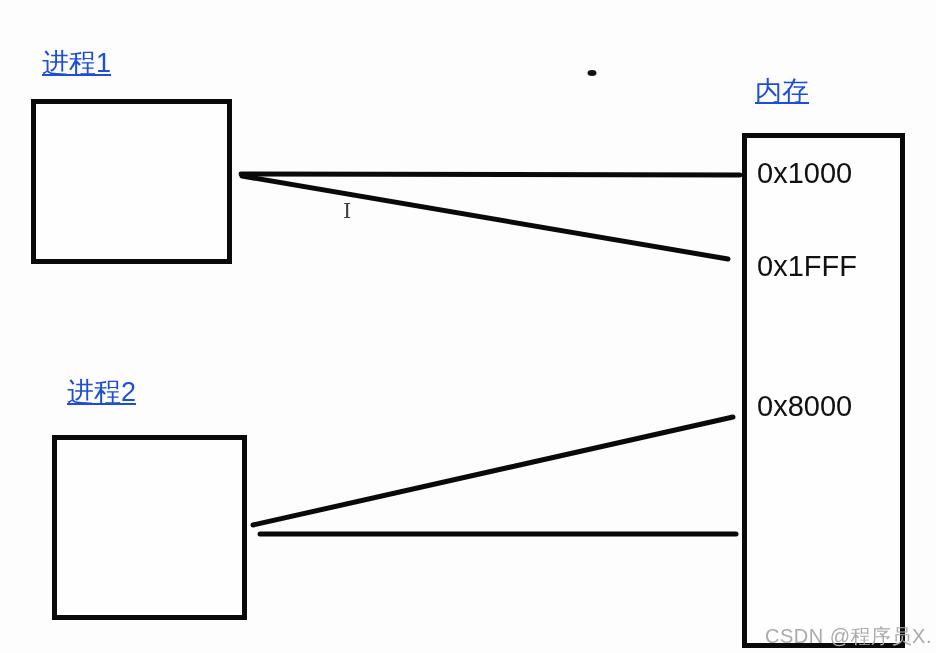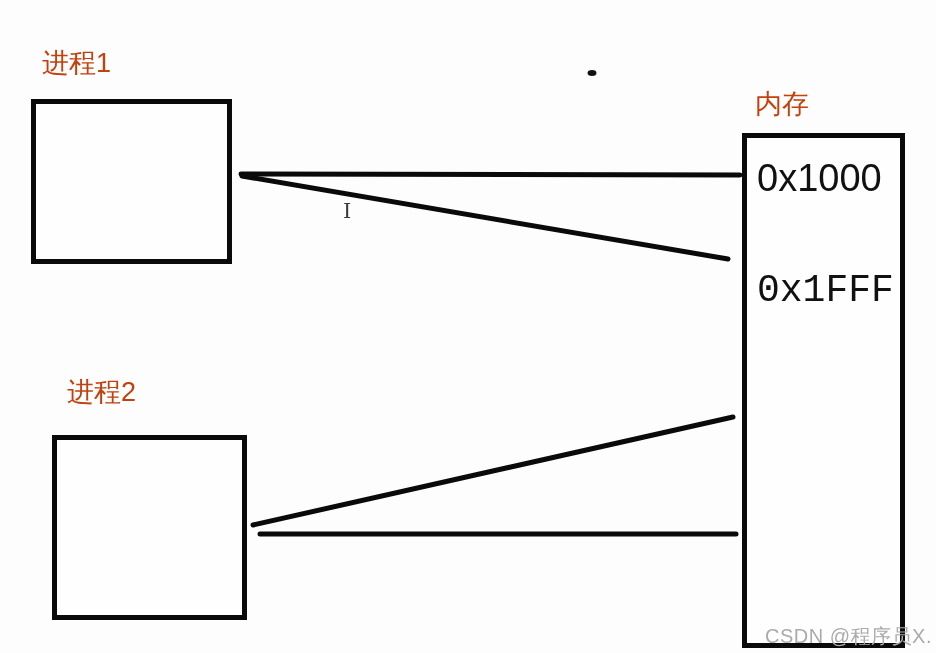--- a/index.html
+++ b/index.html
@@ -9,52 +9,53 @@
   .canvas {
     position: relative;
     width: 936px;
     height: 653px;
     background: #fdfdfd;
     overflow: hidden;
   }
 
   .label {
     position: absolute;
-    color: #c2410c;
+    color: #1d4ed8;
     font-size: 27px;
     font-weight: 500;
     line-height: 1.2;
     white-space: nowrap;
+    text-decoration: underline;
   }
 
   .box {
     position: absolute;
     border: 5px solid #0a0a0a;
     background: #fefefe;
   }
 
   .process1-box { left: 31px; top: 99px;  width: 201px; height: 165px; }
   .process2-box { left: 52px; top: 435px; width: 195px; height: 185px; }
   .memory-box   { left: 742px; top: 133px; width: 163px; height: 515px; }
 
   .process1-label { left: 42px; top: 47px; }
   .process2-label { left: 67px; top: 376px; }
-  .memory-label   { left: 755px; top: 75px; margin-top: 13px; }
+  .memory-label   { left: 755px; top: 75px; }
 
   .address {
     position: absolute;
     left: 757px;
     color: #111111;
-    font-size: 38px;
+    font-size: 29px;
     font-weight: 500;
     line-height: 1;
     white-space: nowrap;
   }
   .addr-0 { top: 159px; }
-  .addr-1 { top: 272px; font-family: Liberation Mono, monospace; }
+  .addr-1 { top: 252px; }
   .addr-2 { top: 392px; }
   .addr-3 { top: 490px; }
 
   .lines-overlay {
     position: absolute;
     left: 0; top: 0;
     width: 936px; height: 653px;
     pointer-events: none;
   }
 
@@ -88,20 +89,21 @@
   <div class="box process1-box"></div>
 
   <div class="label process2-label">进程2</div>
   <div class="box process2-box"></div>
 
   <div class="label memory-label">内存</div>
   <div class="box memory-box"></div>
 
   <div class="address addr-0">0x1000</div>
   <div class="address addr-1">0x1FFF</div>
+  <div class="address addr-2">0x8000</div>
 
   <svg class="lines-overlay" viewBox="0 0 936 653">
     <line x1="241" y1="174" x2="740" y2="175" stroke="#0a0a0a" stroke-width="5" stroke-linecap="round"></line>
     <line x1="242" y1="176" x2="728" y2="259" stroke="#0a0a0a" stroke-width="5" stroke-linecap="round"></line>
     <line x1="253" y1="525" x2="733" y2="417" stroke="#0a0a0a" stroke-width="5" stroke-linecap="round"></line>
     <line x1="260" y1="534" x2="736" y2="534" stroke="#0a0a0a" stroke-width="5" stroke-linecap="round"></line>
     <ellipse cx="592" cy="73" rx="4.5" ry="3" fill="#111111"></ellipse>
   </svg>
 
   <div class="text-cursor">I</div>

